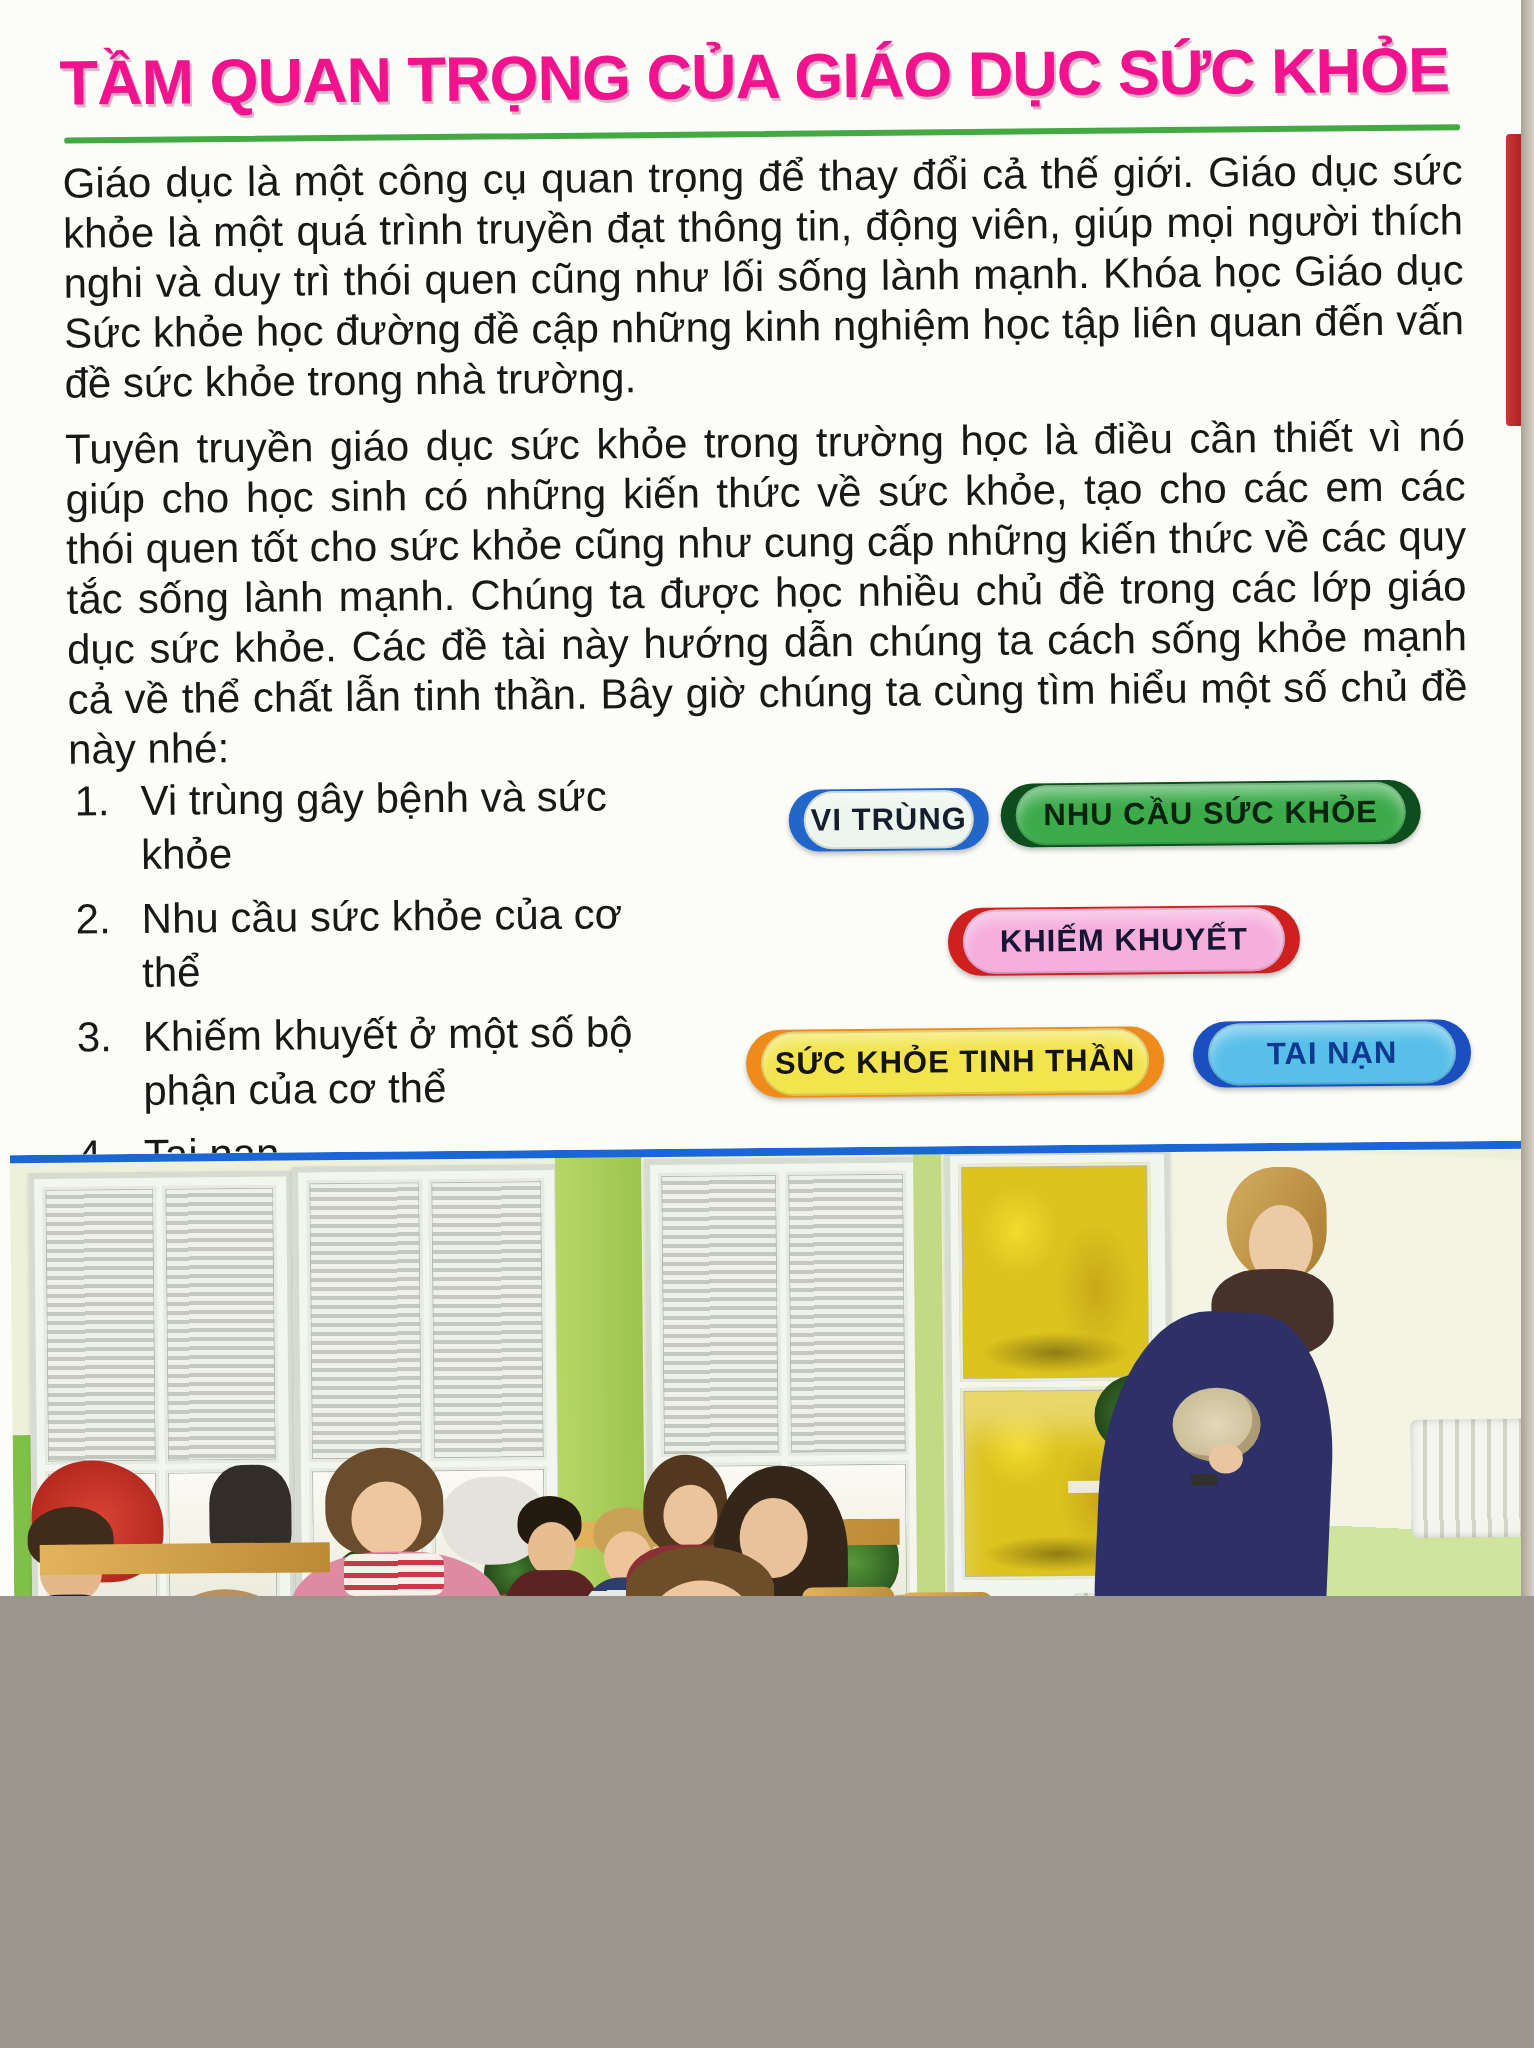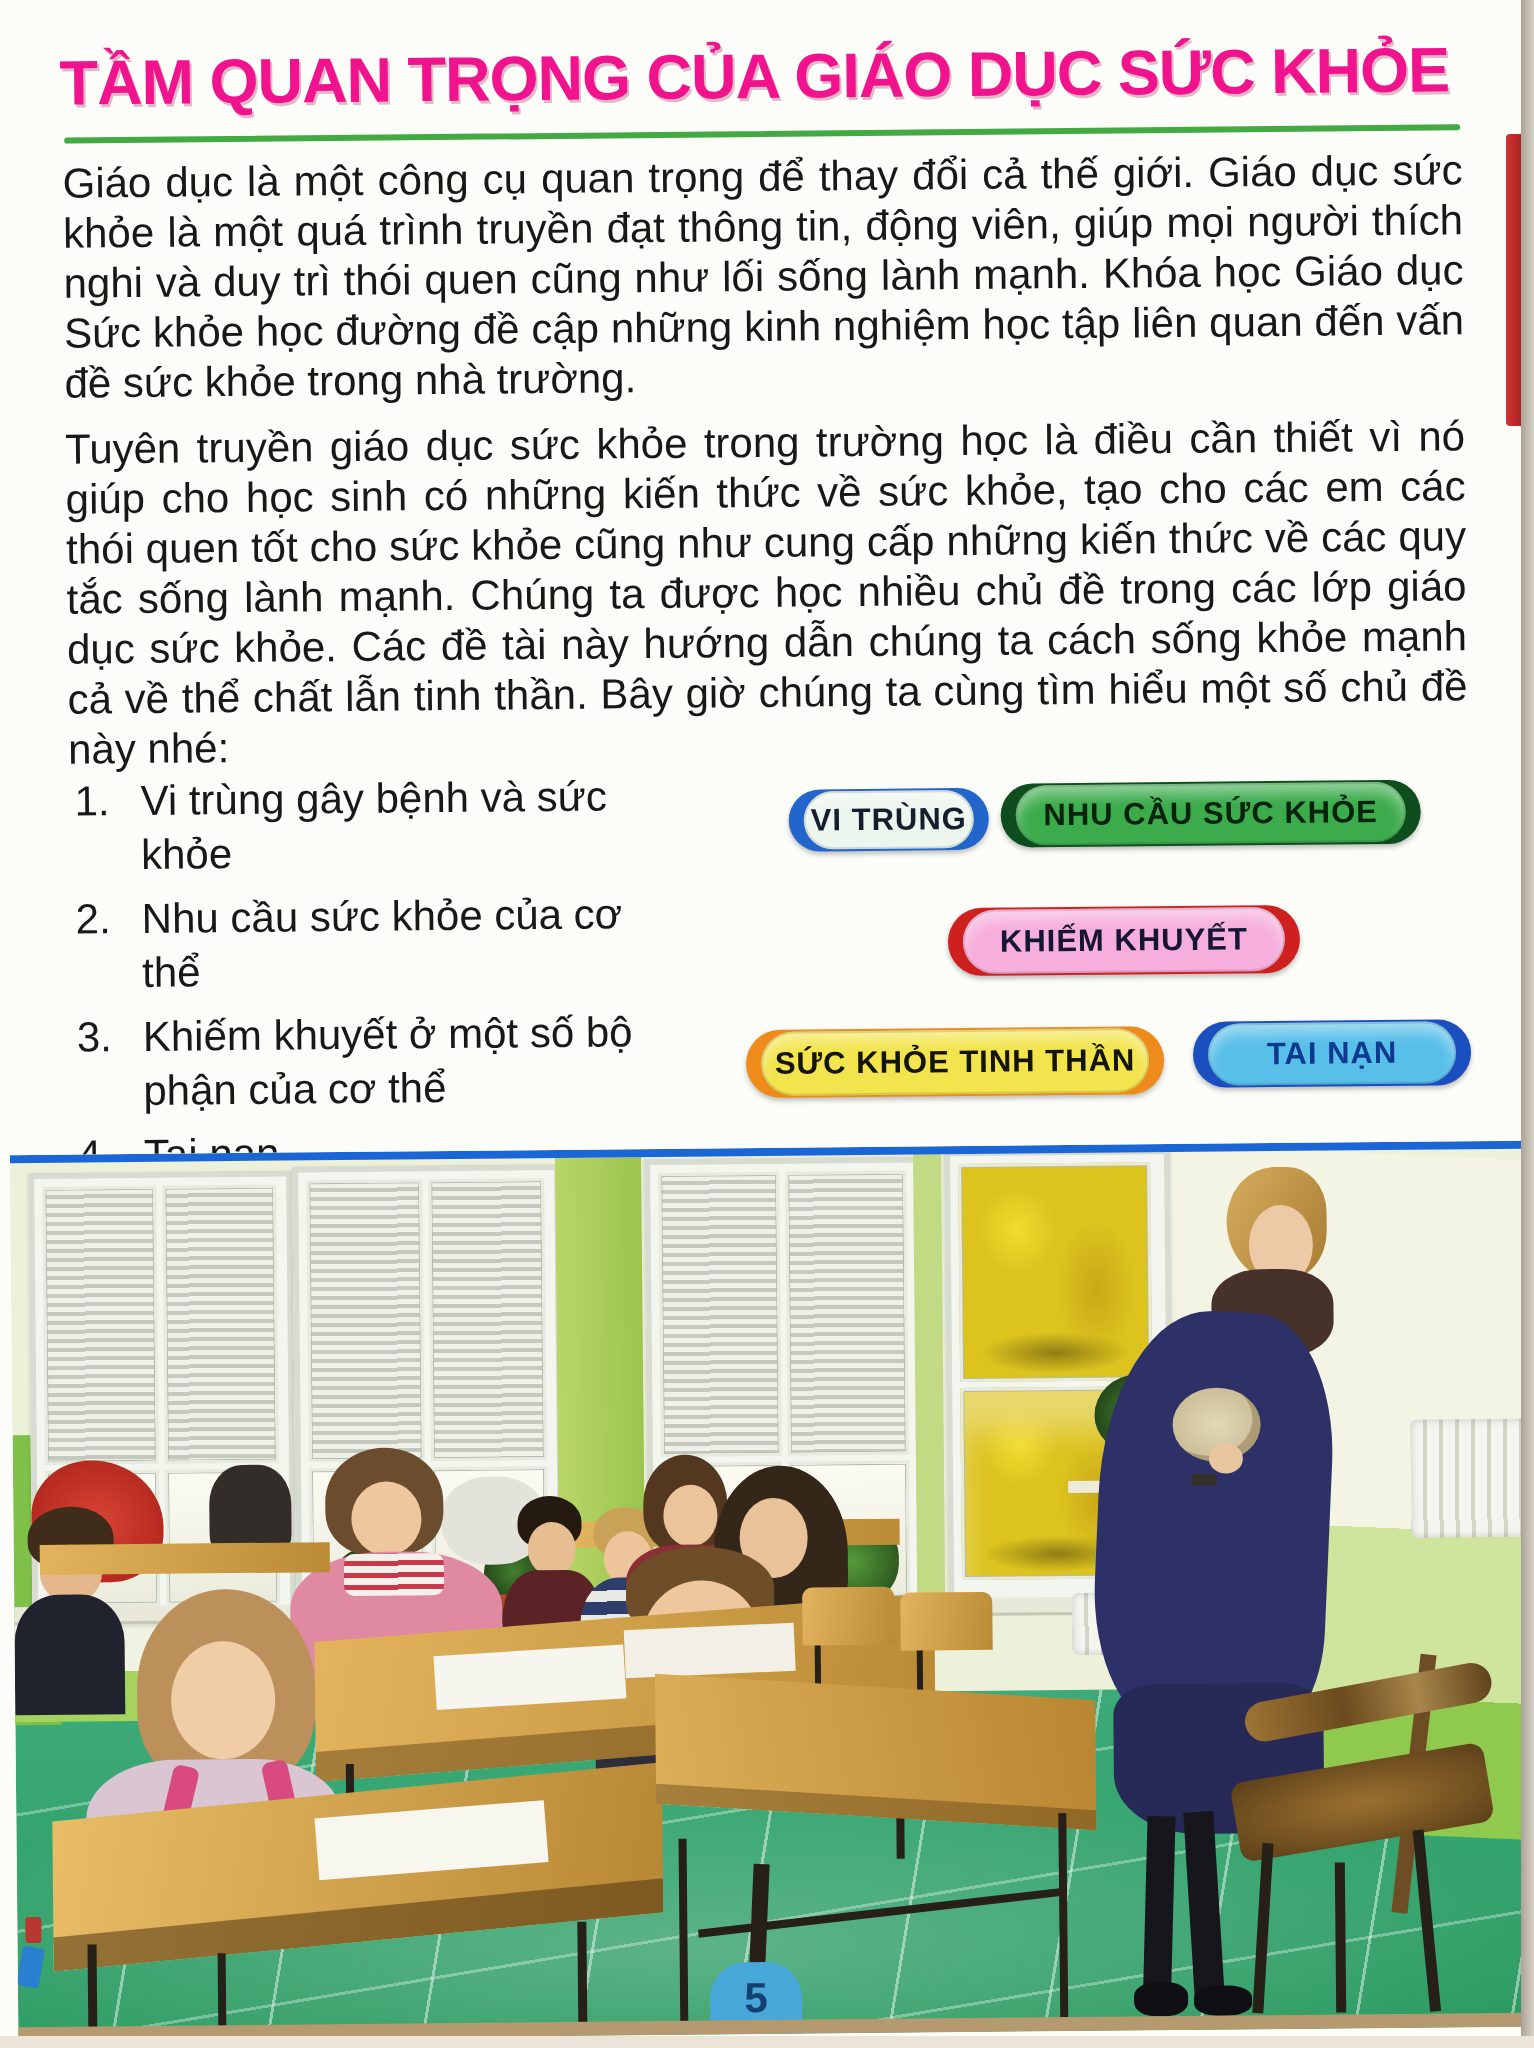--- a/index.html
+++ b/index.html
@@ -1,16 +1,16 @@
 <!DOCTYPE html>
 <html style="--title: #f1138d; --rule: #43a943; --photo_border: #1a66d6; --page_tab: #47a7d8; --page_number: #16406e;"><head>
 <meta charset="utf-8">
 <style>
   html,body{margin:0;padding:0;background:#9a968e;}
-  .page{position:relative;width:1534px;height:2048px;background:#fcfcf9;overflow:hidden;
+  .page{position:relative;width:1534px;height:1596px;background:#fcfcf9;overflow:hidden;
         font-family:"Liberation Sans",sans-serif;}
   .tilt{position:absolute;inset:0;transform:rotate(-0.55deg);transform-origin:760px 950px;}
   .abs{position:absolute;}
   .title{position:absolute;left:68px;top:40px;width:1408px;font-size:63px;font-weight:bold;
          letter-spacing:-1px;color:var(--title,#f1138d);white-space:nowrap;
          text-shadow:2px 3px 0 rgba(150,10,80,.28);}
   .rule{position:absolute;left:72px;top:131px;width:1396px;height:6px;background:var(--rule,#43a943);border-radius:3px;}
   .para{position:absolute;left:70px;width:1400px;font-size:42px;line-height:50px;color:#181818;
         text-align:justify;letter-spacing:0;}
   .list{position:absolute;left:76px;top:768px;width:575px;font-size:42px;line-height:54px;color:#181818;}

